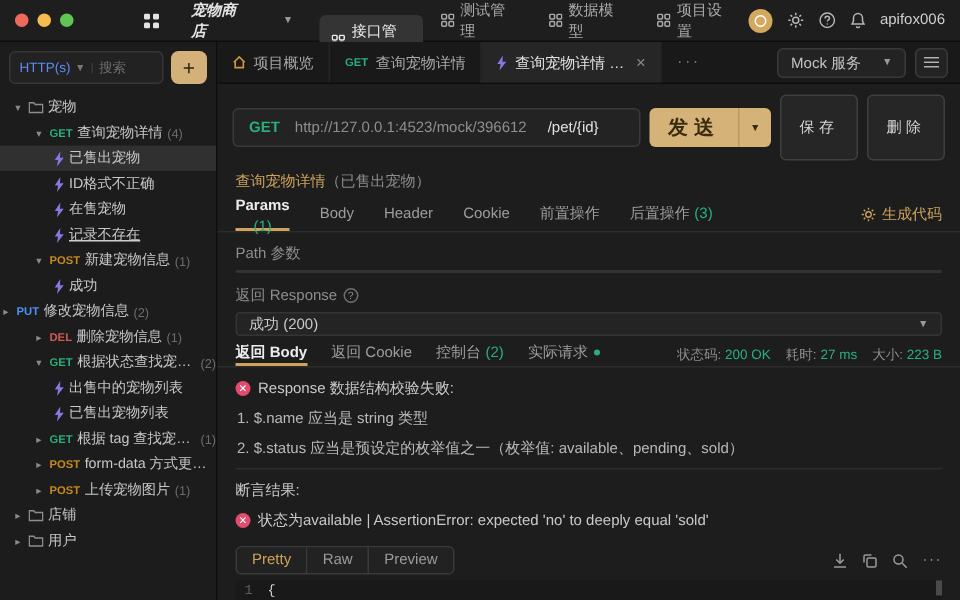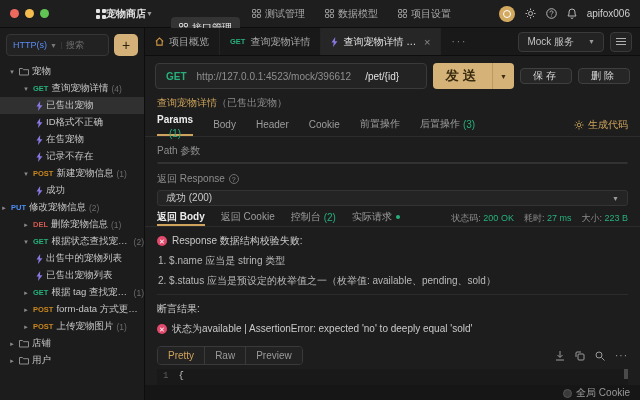--- a/index.html
+++ b/index.html
@@ -9,21 +9,21 @@
     background:#101010; color:#cfcfcf; font-size:10px;
     -webkit-font-smoothing:antialiased;
   }
   .app { width:640px; height:400px; display:flex; flex-direction:column; background:#181818; }
 
   
   .titlebar { height:28px; flex:0 0 28px; background:#1e1e1e; display:flex; align-items:center; border-bottom:1px solid #0d0d0d; }
   .lights { display:flex; gap:6px; padding-left:10px; width:58px; }
   .light { width:9px; height:9px; border-radius:50%; }
   .light.red{background:#ee6a5f}.light.yellow{background:#f5bd4f}.light.green{background:#61c554}
-  .project-sel { display:flex; align-items:center; gap:0; margin-left:38px; color:#e3e3e3; font-weight:bold; cursor:default; }
+  .project-sel { display:flex; align-items:center; gap:22px; margin-left:38px; color:#e3e3e3; font-weight:bold; cursor:default;font-style:italic; }
   .grid-icon svg{display:block}
   .caret { color:#9a9a9a; font-size:7px; }
   .nav { display:flex; align-items:center; gap:4px; margin-left:18px; }
   .nav-item { display:flex; align-items:center; gap:4px; color:#a9a9a9; padding:4px 8px; border-radius:4px; }
   .nav-item.active { background:#343434; color:#eaeaea;margin-top:28px; }
   .nav-item .nico { display:flex; color:inherit; }
   .tb-right { margin-left:auto; display:flex; align-items:center; gap:10px; padding-right:10px; }
   .avatar { width:16px; height:16px; border-radius:50%; background:#d3a960; display:flex; align-items:center; justify-content:center; }
   .avatar span { width:8px; height:8px; border:1.5px solid #fff; border-radius:50%; display:block; }
   .tbi { color:#b5b5b5; display:flex; }
@@ -65,21 +65,21 @@
   .env-btn { width:22px; height:20px; border:1px solid #3a3a3a; border-radius:4px; background:#232323; display:flex; align-items:center; justify-content:center; color:#b0b0b0; }
 
   .req-row { display:flex; align-items:center; gap:6px; margin:7px 10px 4px 10px; }
   .url-box { flex:1; display:flex; align-items:center; height:26px; background:#232323; border:1px solid #3a3a3a; border-radius:4px; overflow:hidden; }
   .req-method { color:#27b07c; font-weight:bold; padding:0 10px; font-size:10px; }
   .url-base { color:#8f8f8f; white-space:nowrap; }
   .url-path { color:#e0e0e0; margin-left:14px; white-space:nowrap; }
   .send-btn { display:flex; align-items:center; height:26px; background:#d5b277; border:none; border-radius:4px; color:#3a2c11; font-weight:bold; cursor:pointer; overflow:hidden; }
   .send-main { padding:0 12px; letter-spacing:4px; }
   .send-caret { padding:0 7px; border-left:1px solid #bb9a5f; font-size:7px; align-self:stretch; display:flex; align-items:center; }
-  .ghost-btn { height:16px; padding:0 12px; background:#262626; border:1px solid #3f3f3f; border-radius:4px; color:#d6d6d6; letter-spacing:3px; cursor:pointer; font-family:inherit; font-size:10px; }
+  .ghost-btn { height:44px; padding:0 12px; background:#262626; border:1px solid #3f3f3f; border-radius:4px; color:#d6d6d6; letter-spacing:3px; cursor:pointer; font-family:inherit; font-size:10px; }
 
   .ep-title { margin:3px 12px 0 12px; }
   .ep-title .t1 { color:#cda35c; }
   .ep-title .t2 { color:#8c8c8c; }
 
   .ep-tabs { display:flex; align-items:center; gap:20px; padding:0 12px; height:24px; border-bottom:1px solid #2c2c2c; margin-top:3px; }
   .ep-tab { display:flex; gap:3px; align-items:center; color:#9d9d9d; height:100%; align-items:center; border-bottom:2px solid transparent; padding-top:1px; }
   .ep-tab.active { color:#ececec; font-weight:bold; border-bottom-color:#cfa35c;flex-direction:column; }
   .cnt { color:#27b07c; font-weight:normal; }
   .gen-code { margin-left:auto; display:flex; align-items:center; gap:4px; color:#cda35c; }
@@ -291,21 +291,21 @@
 
             <span class="ticon">
               <svg width="7" height="10" viewBox="0 0 7 10">
                 <path d="M4.2 0L0.5 5.6h2.2L2 10l4.5-5.8H4z" fill="#8a76e0"></path>
               </svg>
             </span>
             <span class="tlabel">在售宠物</span>
 
           </div>
 
-          <div class="tree-row" style="padding-left: 36px;">
+          <div class="tree-row" style="padding-left: 36px; text-decoration: underline;">
 
             <span class="ticon">
               <svg width="7" height="10" viewBox="0 0 7 10">
                 <path d="M4.2 0L0.5 5.6h2.2L2 10l4.5-5.8H4z" fill="#8a76e0"></path>
               </svg>
             </span>
             <span class="tlabel">记录不存在</span>
 
           </div>
 

